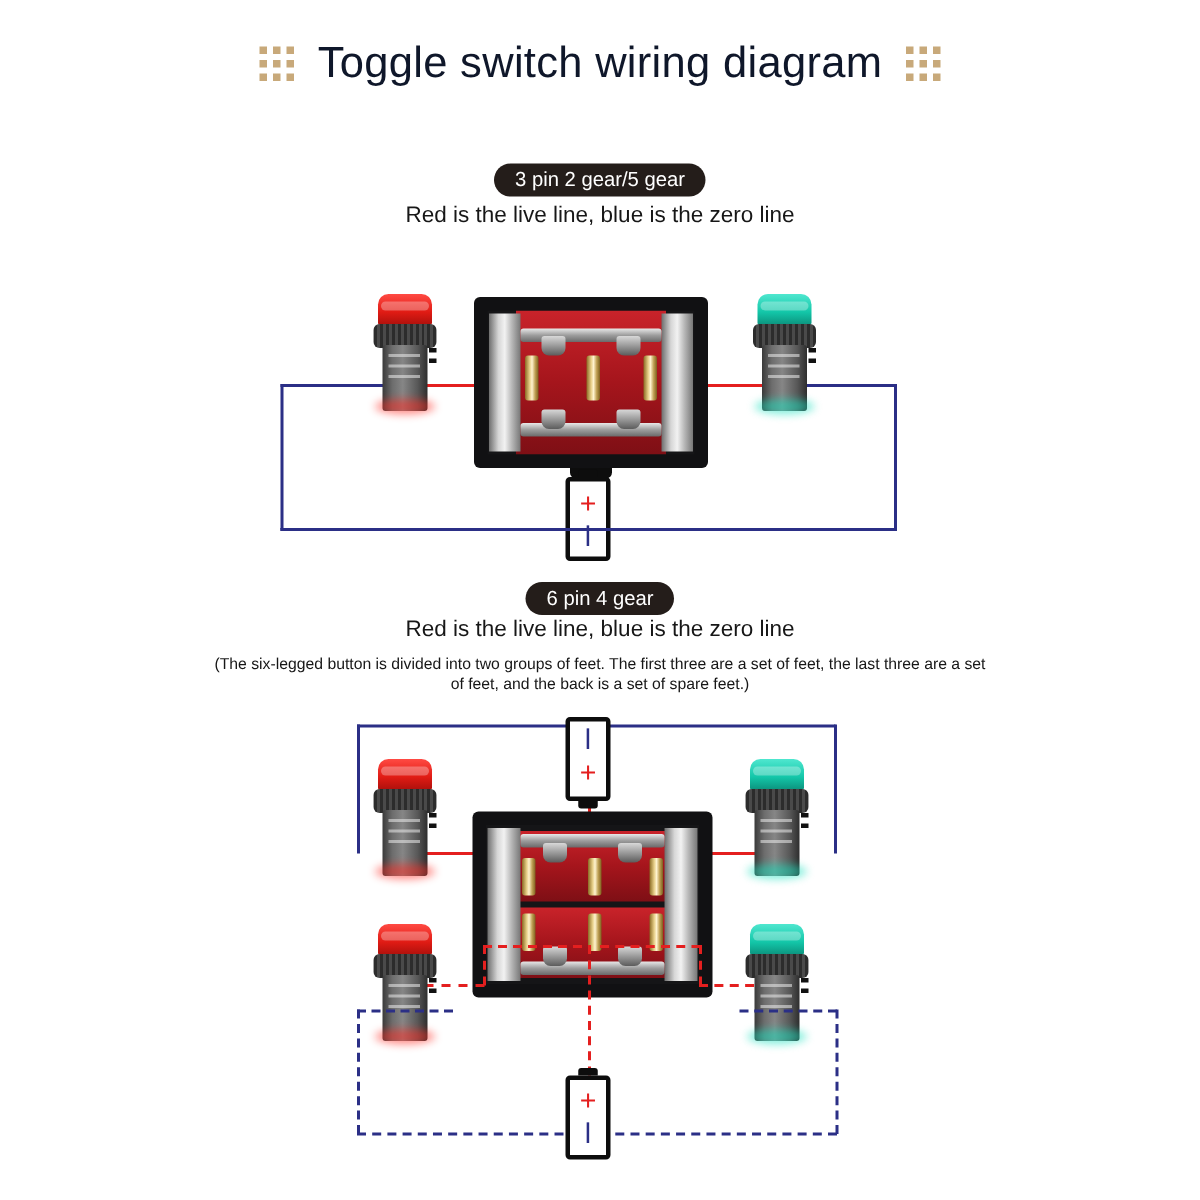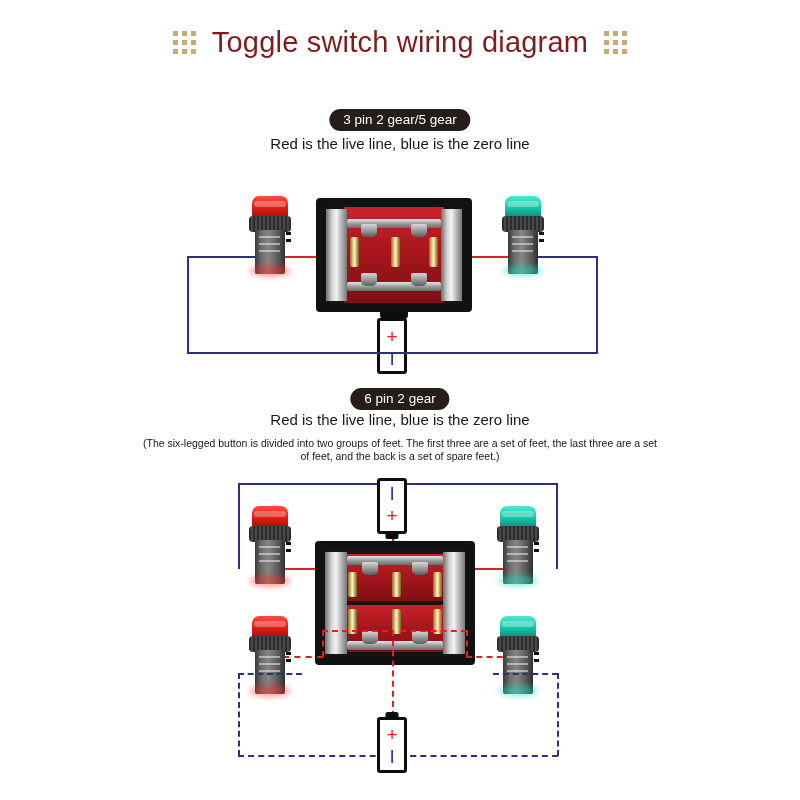--- a/index.html
+++ b/index.html
@@ -13,21 +13,21 @@
     position: relative;
   }
 
   
   .title-row {
     position: absolute; top: 26px; left: 0; width: 800px;
     display: flex; align-items: center; justify-content: center; gap: 16px;
   }
   .dotgrid { display: grid; grid-template-columns: repeat(3, 5px); grid-template-rows: repeat(3, 5px); gap: 4px; }
   .dotgrid i { display: block; width: 5px; height: 5px; background: #c8a97a; }
-  .title-text { font-size: 29px; font-weight: 400; color: #7f1d1d; letter-spacing: .2px; white-space: nowrap; }
+  .title-text { font-size: 29px; font-weight: 400; color: #0f172a; letter-spacing: .2px; white-space: nowrap; }
 
   
   .pill {
     position: absolute; left: 50%; transform: translateX(-50%);
     background: #241d1a; color: #fff; font-size: 13.5px;
     padding: 3px 14px 4px; border-radius: 11px; white-space: nowrap;
   }
   .sub {
     position: absolute; left: 50%; transform: translateX(-50%);
     font-size: 15px; color: #171717; white-space: nowrap;
@@ -222,21 +222,21 @@
 </div>
 
 <div class="battery capTop" style="left:377px; top:318px">
   <div class="cap"></div>
   <div class="cell"></div>
   <div class="sym plus" style="top:9px">+</div>
   <div class="sym minus" style="top:31px">l</div>
 </div>
 <div class="wire h blue-s" style="left:187px; top:352px; width:411px"></div>
 
-<div class="pill" style="top:388px">6 pin 2 gear</div>
+<div class="pill" style="top:388px">6 pin 4 gear</div>
 <div class="sub" style="top:411px">Red is the live line, blue is the zero line</div>
 <div class="note" style="top:437px">(The six-legged button is divided into two groups of feet. The first three are a set of feet, the last three are a set of feet, and the back is a set of spare feet.)</div>
 
 <div class="wire h blue-s" style="left:238px; top:483px; width:319px"></div>
 <div class="wire v blue-s" style="left:238px; top:483px; height:86px"></div>
 <div class="wire v blue-s" style="left:556px; top:483px; height:86px"></div>
 
 <div class="wire v red-s" style="left:392px; top:507px; height:70px"></div>
 <div class="wire h red-s" style="left:283px; top:568px; width:40px"></div>
 <div class="wire v red-s" style="left:322px; top:568px; height:22px"></div>

